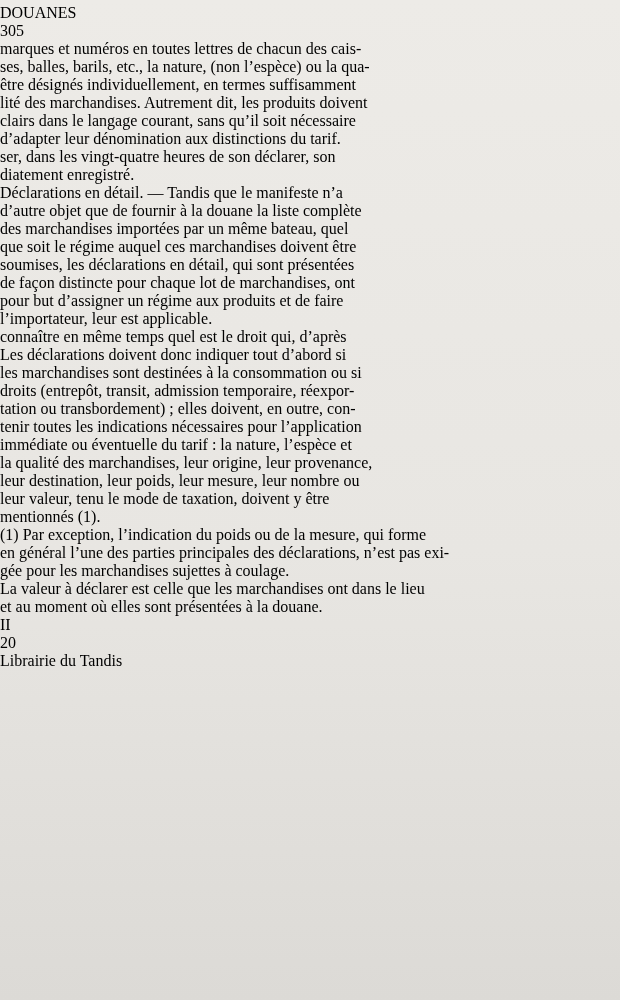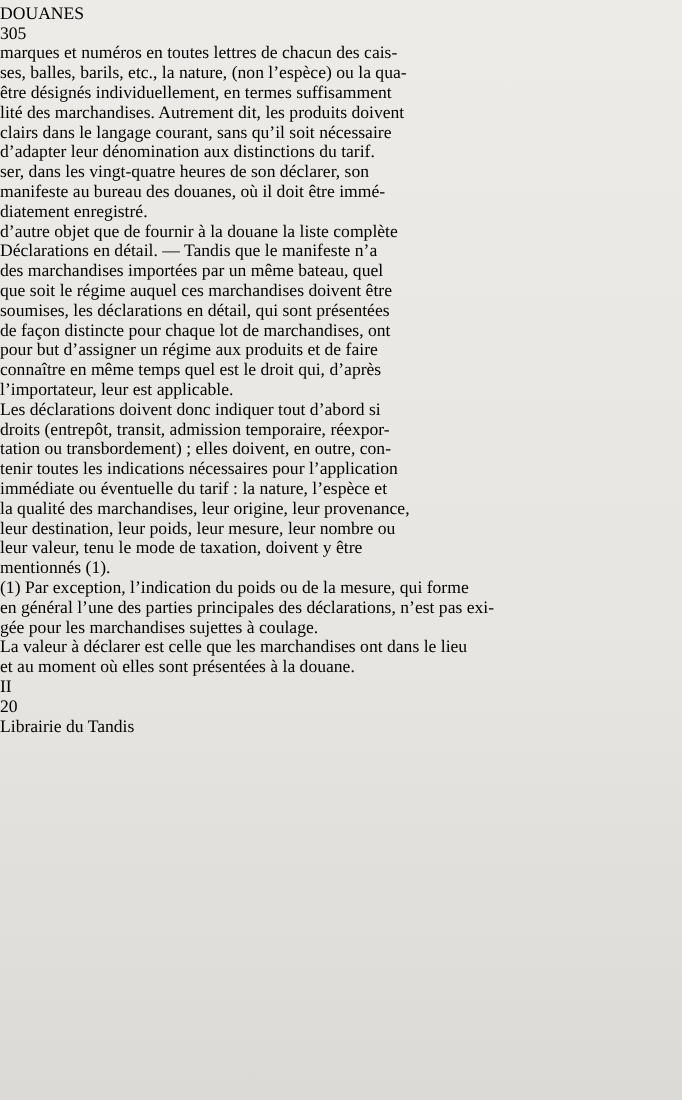--- a/index.html
+++ b/index.html
@@ -97,32 +97,32 @@
     <div class="page-number">305</div>
 
     <div class="body-text">
         <div class="bl"><span>marques et numéros en toutes lettres de chacun des cais-</span></div>
         <div class="bl"><span>ses, balles, barils, etc., </span><span class="it">la nature</span><span>, (non </span><span class="it">l’espèce</span><span>) ou </span><span class="it">la qua-</span></div>
         <div class="bl"><span>être désignés individuellement, en termes suffisamment</span></div>
         <div class="bl"><span class="it">lité</span><span> des marchandises. Autrement dit, les produits doivent</span></div>
         <div class="bl"><span>clairs dans le langage courant, sans qu’il soit nécessaire</span></div>
         <div class="bl end"><span>d’adapter leur dénomination aux distinctions du tarif.</span></div>
         <div class="bl"><span>ser, dans les vingt-quatre heures de son déclarer, son</span></div>
-        <div class="bl"><span>manifeste au bureau des douanes, où il doit être immé-</span></div>
         <div class="bl end"><span>diatement enregistré.</span></div>
+        <div class="bl ind"><span class="it">Déclarations en détail</span><span>. — Tandis que le manifeste n’a</span></div>
         <div class="bl"><span>d’autre objet que de fournir à la douane la liste complète</span></div>
-        <div class="bl ind"><span class="it">Déclarations en détail</span><span>. — Tandis que le manifeste n’a</span></div>
         <div class="bl"><span>des marchandises importées par un même bateau, quel</span></div>
         <div class="bl"><span>que soit le régime auquel ces marchandises doivent être</span></div>
         <div class="bl"><span>soumises, les déclarations en détail, qui sont présentées</span></div>
         <div class="bl"><span>de façon distincte pour chaque lot de marchandises, ont</span></div>
         <div class="bl"><span>pour but d’assigner un régime aux produits et de faire</span></div>
+        <div class="bl end"><span>l’importateur, leur est applicable.</span></div>
         <div class="bl"><span>connaître en même temps quel est le droit qui, d’après</span></div>
-        <div class="bl end"><span>l’importateur, leur est applicable.</span></div>
         <div class="bl ind"><span>Les déclarations doivent donc indiquer tout d’abord si</span></div>
+        <div class="bl"><span>les marchandises sont destinées à la consommation ou si</span></div>
         <div class="bl"><span>droits (entrepôt, transit, admission temporaire, réexpor-</span></div>
         <div class="bl"><span>tation ou transbordement) ; elles doivent, en outre, con-</span></div>
         <div class="bl"><span>tenir toutes les indications nécessaires pour l’application</span></div>
         <div class="bl"><span>immédiate ou éventuelle du tarif : la nature, l’espèce et</span></div>
         <div class="bl"><span>la qualité des marchandises, leur origine, leur provenance,</span></div>
         <div class="bl"><span>leur destination, leur poids, leur mesure, leur nombre ou</span></div>
         <div class="bl"><span>leur valeur, tenu le mode de taxation, doivent y être</span></div>
         <div class="bl end"><span>mentionnés (1).</span></div>
       </div>
 

